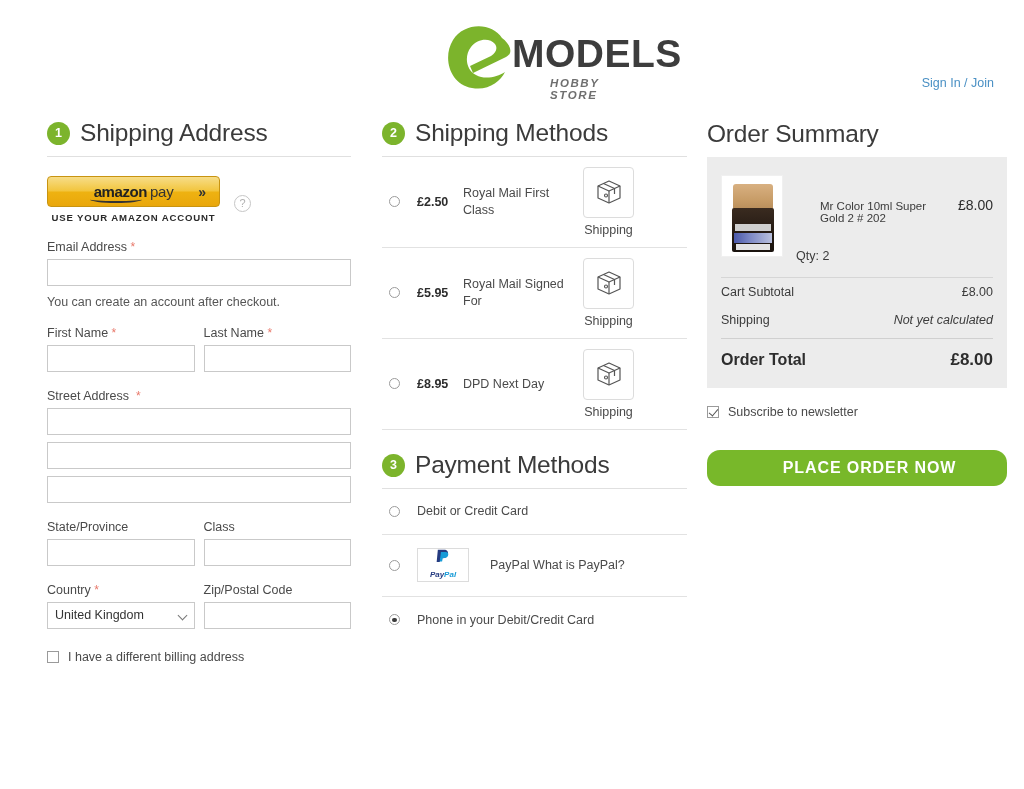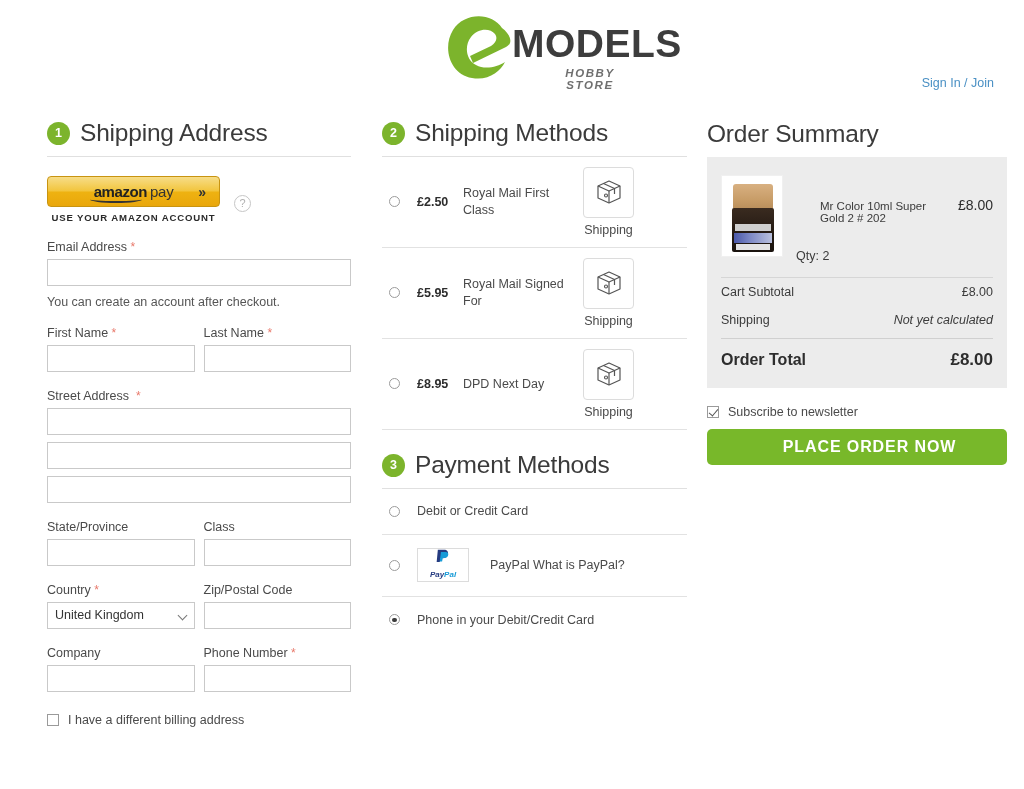--- a/index.html
+++ b/index.html
@@ -8,22 +8,22 @@
     width: 1024px; height: 789px;
     background: #ffffff;
     font-family: "Liberation Sans", sans-serif;
     color: #333333;
     overflow: hidden;
   }
   .page { position: relative; width: 1024px; height: 789px; }
 
   
   .logo-wrap {
-    position: absolute; left: 440px; top: 6px;
-    width: 190px; height: 84px; text-align: center;
+    position: absolute; left: 440px; top: 16px;
+    width: 190px; height: 84px;
   }
   .logo-e {
     position: absolute; left: 0px; top: 0px;
     width: 84px; height: 84px;
   }
   .logo-text {
     position: absolute; left: 72px; top: 18px;
     font-size: 39px; font-weight: bold; letter-spacing: 0.5px;
     color: #3d3d3d; line-height: 1;
   }
@@ -257,24 +257,24 @@
   .sum-total {
     display: flex; justify-content: space-between; align-items: baseline;
     border-top: 1px solid #d0d0d0; margin-top: 4px; padding-top: 11px;
     padding-bottom: 4px;
   }
   .sum-total-label { font-size: 16px; font-weight: bold; color: #2d2d2d; }
   .sum-total-val { font-size: 17px; font-weight: bold; color: #2d2d2d; }
 
   .news-row { display: flex; align-items: center; gap: 9px; margin-top: 17px; }
   .place-btn {
-    margin-top: 10px; width: 100%; height: 36px;
+    margin-top: 31px; width: 100%; height: 36px;
     background: #78b82a; color: #ffffff;
     font-size: 16px; font-weight: bold; letter-spacing: 0.9px;
-    border: none; border-radius: 5px; cursor: pointer;
+    border: none; border-radius: 13px; cursor: pointer;
     font-family: "Liberation Sans", sans-serif;
     padding-left: 31px;
   }
 </style>
 </head>
 <body>
 
 <div class="page">
 
   <div class="logo-wrap">
@@ -353,30 +353,20 @@
           </select>
           <span class="sel-arrow"></span>
         </div>
       </div>
       <div>
         <label class="fld-label">Zip/Postal Code</label>
         <input class="inp" type="text" value="" style="">
       </div>
     </div>
 
-    <div class="row2">
-      <div>
-        <label class="fld-label">Company</label>
-        <input class="inp" type="text" value="" style="">
-      </div>
-      <div>
-        <label class="fld-label"><span>Phone Number</span> <span class="req">*</span></label>
-        <input class="inp" type="text" value="" style="">
-      </div>
-    </div>
 
     <div class="chk-row">
       <span class="chk-box"></span>
       <span class="chk-label">I have a different billing address</span>
     </div>
   </div>
 
   <div class="col col-2">
     <div class="step-head">
       <div class="step-badge">2</div>

